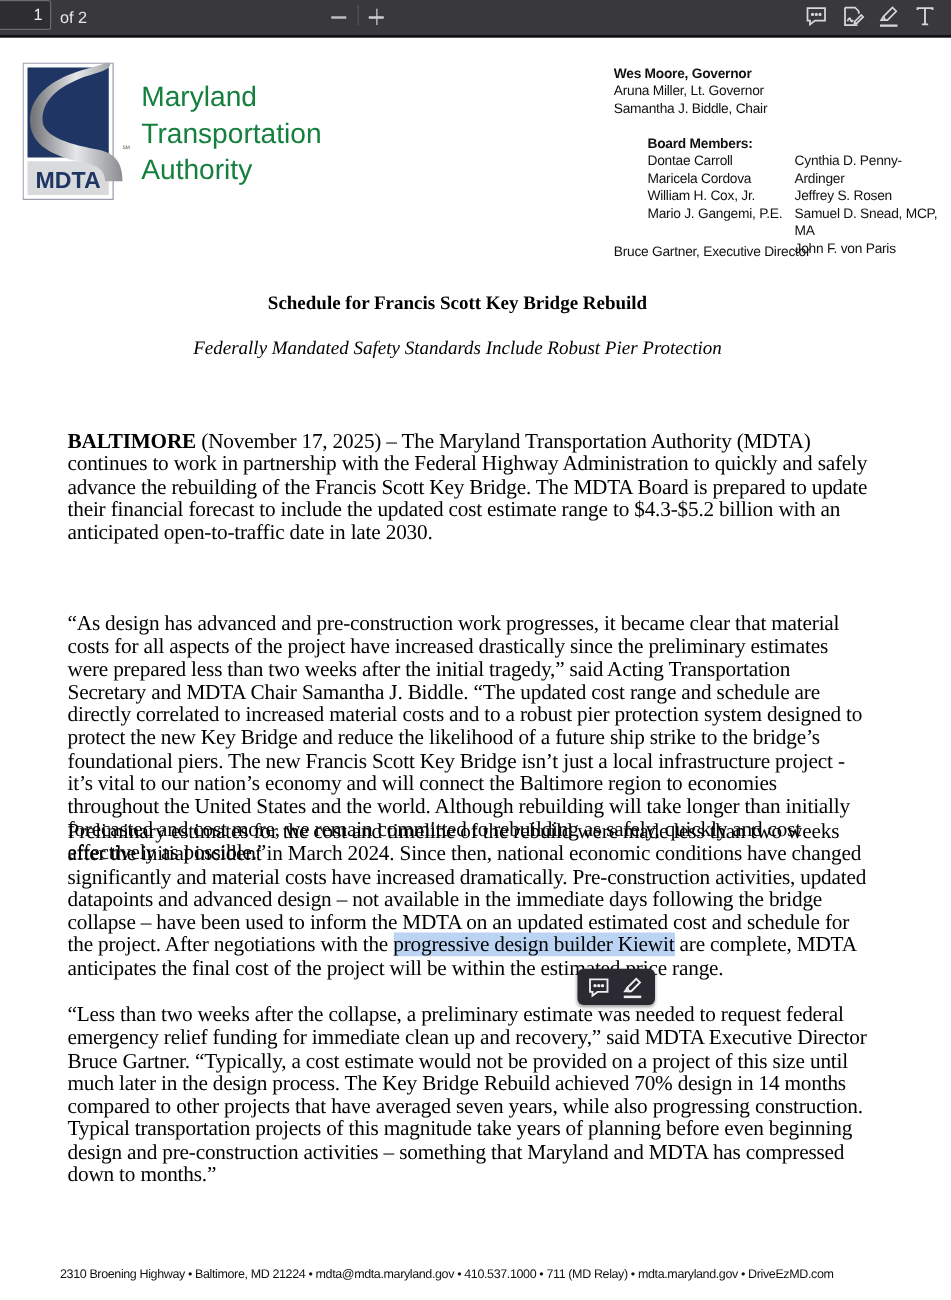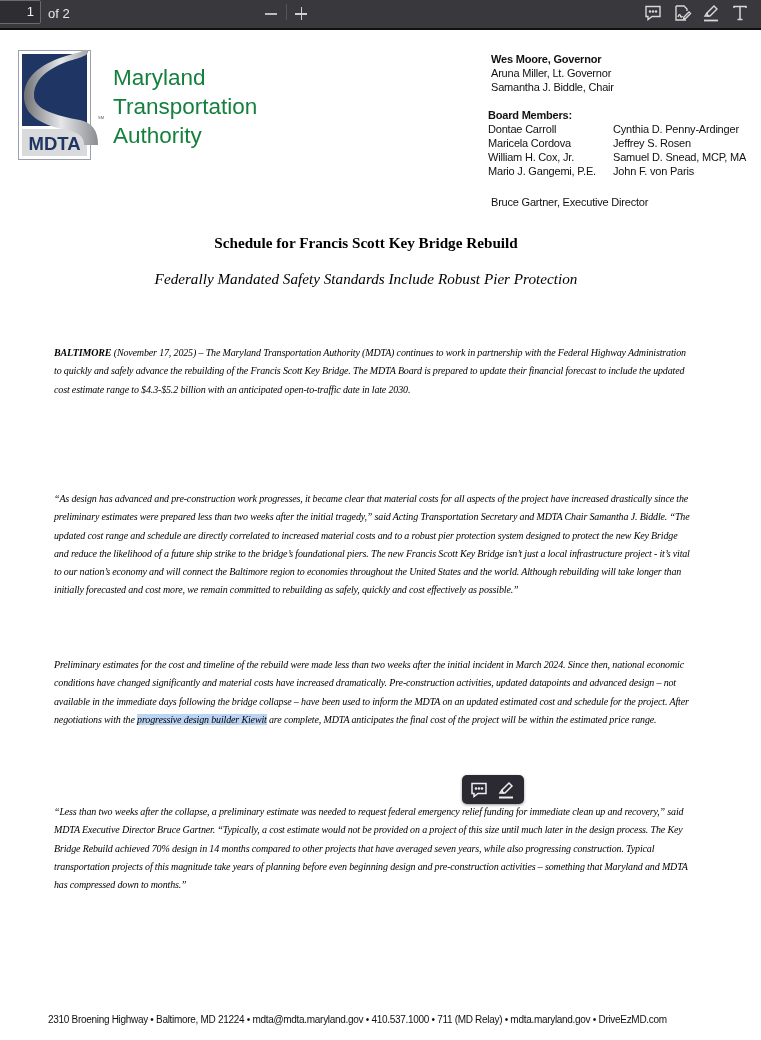--- a/index.html
+++ b/index.html
@@ -18,31 +18,31 @@
   .zoom-select { position:absolute; left:317px; top:0; width:140px; height:26px; background:#4a4a50; color:#eee; font-size:13px; line-height:26px; padding-left:6px; box-sizing:border-box; }
   .zoom-select .chev { position:absolute; right:10px; top:8px; width:6px; height:6px; border-right:1.5px solid #ccc; border-bottom:1.5px solid #ccc; transform:rotate(45deg); }
   .tb-icon { position:absolute; top:3px; width:20px; height:20px; cursor:pointer; }
   .tb-icon svg { width:20px; height:20px; }
 
   
   .logo { position:absolute; left:18px; top:50px; }
   .org-name { position:absolute; left:113px; top:63px; font-family:"Liberation Sans", sans-serif; font-size:22.5px; line-height:29px; color:#15803d; }
   .officials { position:absolute; left:491px; top:52px; font-family:"Liberation Sans", sans-serif; font-size:11px; line-height:14px; color:#111; letter-spacing:-0.2px; }
   .officials .bold { font-weight:bold; }
-  .board { position:absolute; left:488px; top:108px; font-family:"Liberation Sans", sans-serif; font-size:11px; line-height:14px; color:#111; letter-spacing:-0.2px; }
+  .board { position:absolute; left:518px; top:108px; font-family:"Liberation Sans", sans-serif; font-size:11px; line-height:14px; color:#111; letter-spacing:-0.2px; }
   .board-title { font-weight:bold; }
   .board-cols { display:flex; }
   .board-col1 { width:125px; }
   .exec { position:absolute; left:491px; top:196px; font-family:Liberation Sans, sans-serif; font-size:11px; color:#111; letter-spacing:-0.2px; }
 
   
   .headline { position:absolute; left:54px; top:233px; width:624px; text-align:center; font-weight:bold; font-size:15.2px; line-height:19px; color:#000; }
   .subhead { position:absolute; left:54px; top:270px; width:624px; text-align:center; font-style:italic; font-size:15.2px; line-height:18.5px; color:#000; }
 
-  .para { position:absolute; left:54px; width:640px; font-size:10px; line-height:18.3px; color:#000; letter-spacing:-0.15px;font-style:italic; }
+  .para { position:absolute; left:54px; width:640px; font-size:17px; line-height:18.3px; color:#000; letter-spacing:-0.15px; }
   .p1 { top:344px; }
   .p2 { top:454px;margin-top:36px; }
   .p3 { top:656px; }
   .p4 { top:803px; }
   .highlight { background:#bcd4f3; }
 
   .sel-toolbar { position:absolute; left:462px; top:775px; width:62px; height:29px; background:#2b2a33; border-radius:5px; box-shadow:0 1px 3px rgba(0,0,0,.4); }
   .sel-toolbar .btn { position:absolute; top:5px; width:20px; height:20px; cursor:pointer; }
 
   .footer { position:absolute; left:48px; top:1014px; font-family:"Liberation Sans", sans-serif; font-size:10px; color:#111; letter-spacing:-0.3px; white-space:nowrap; }

